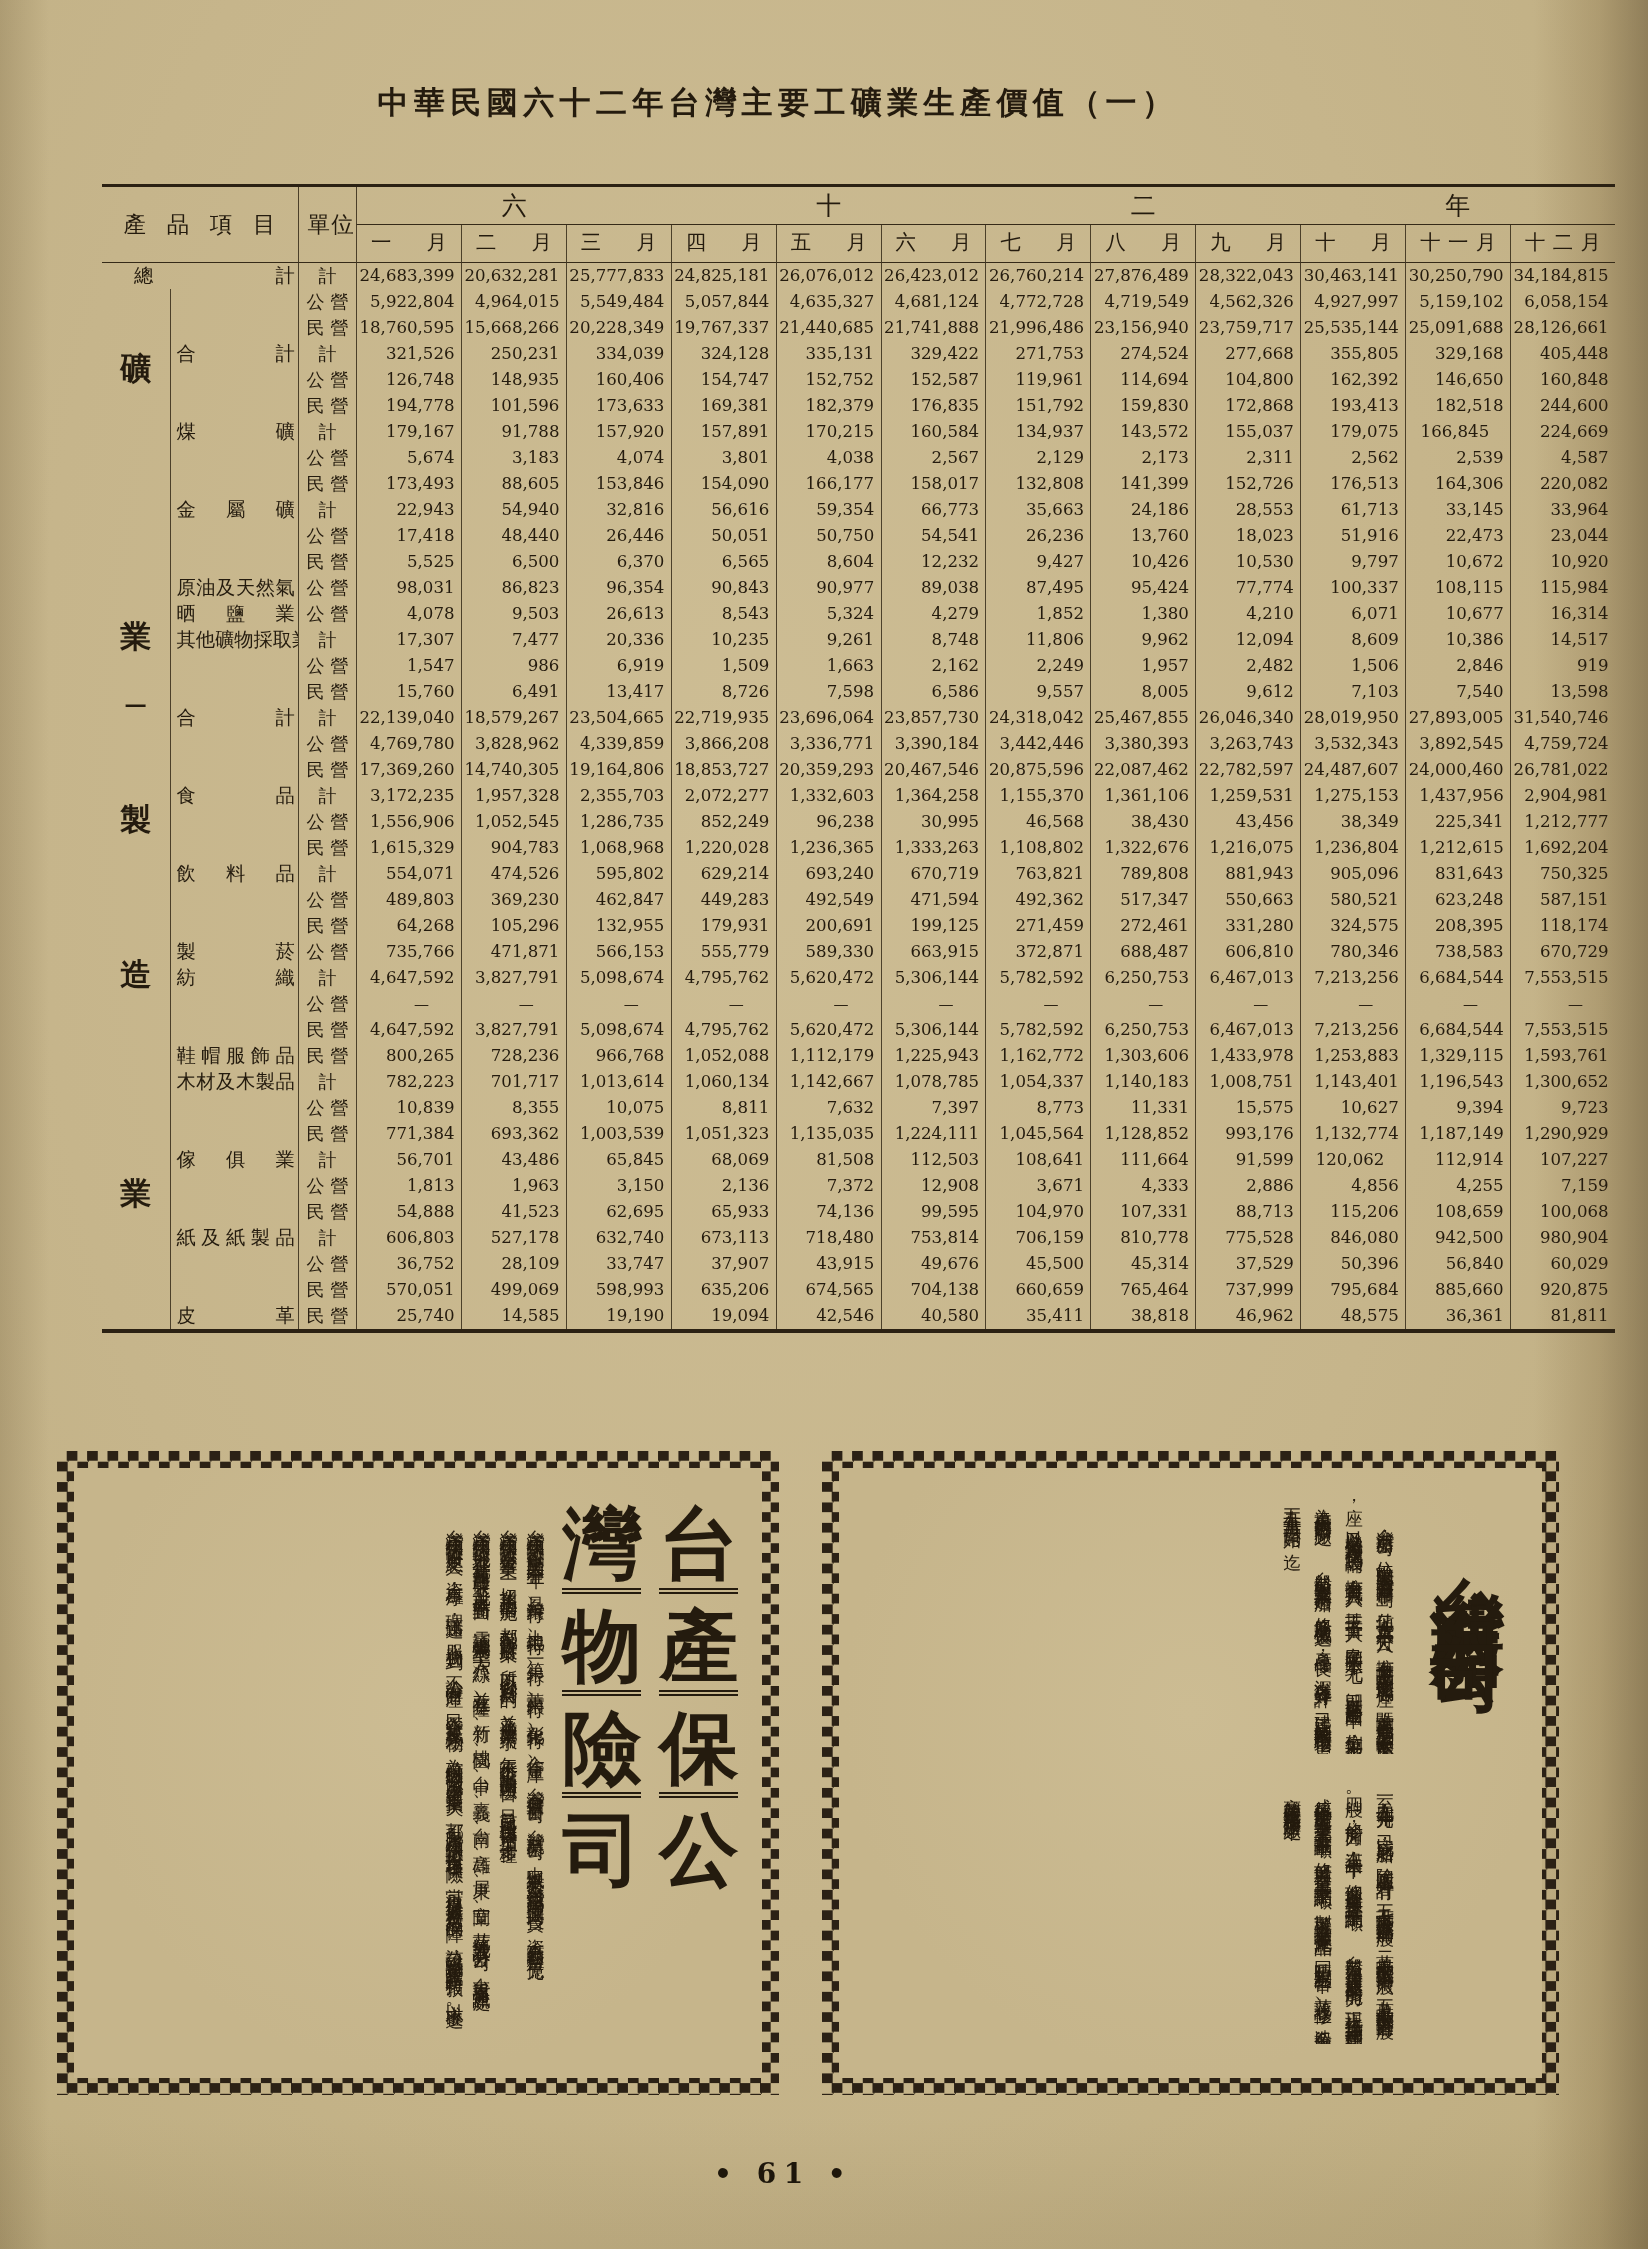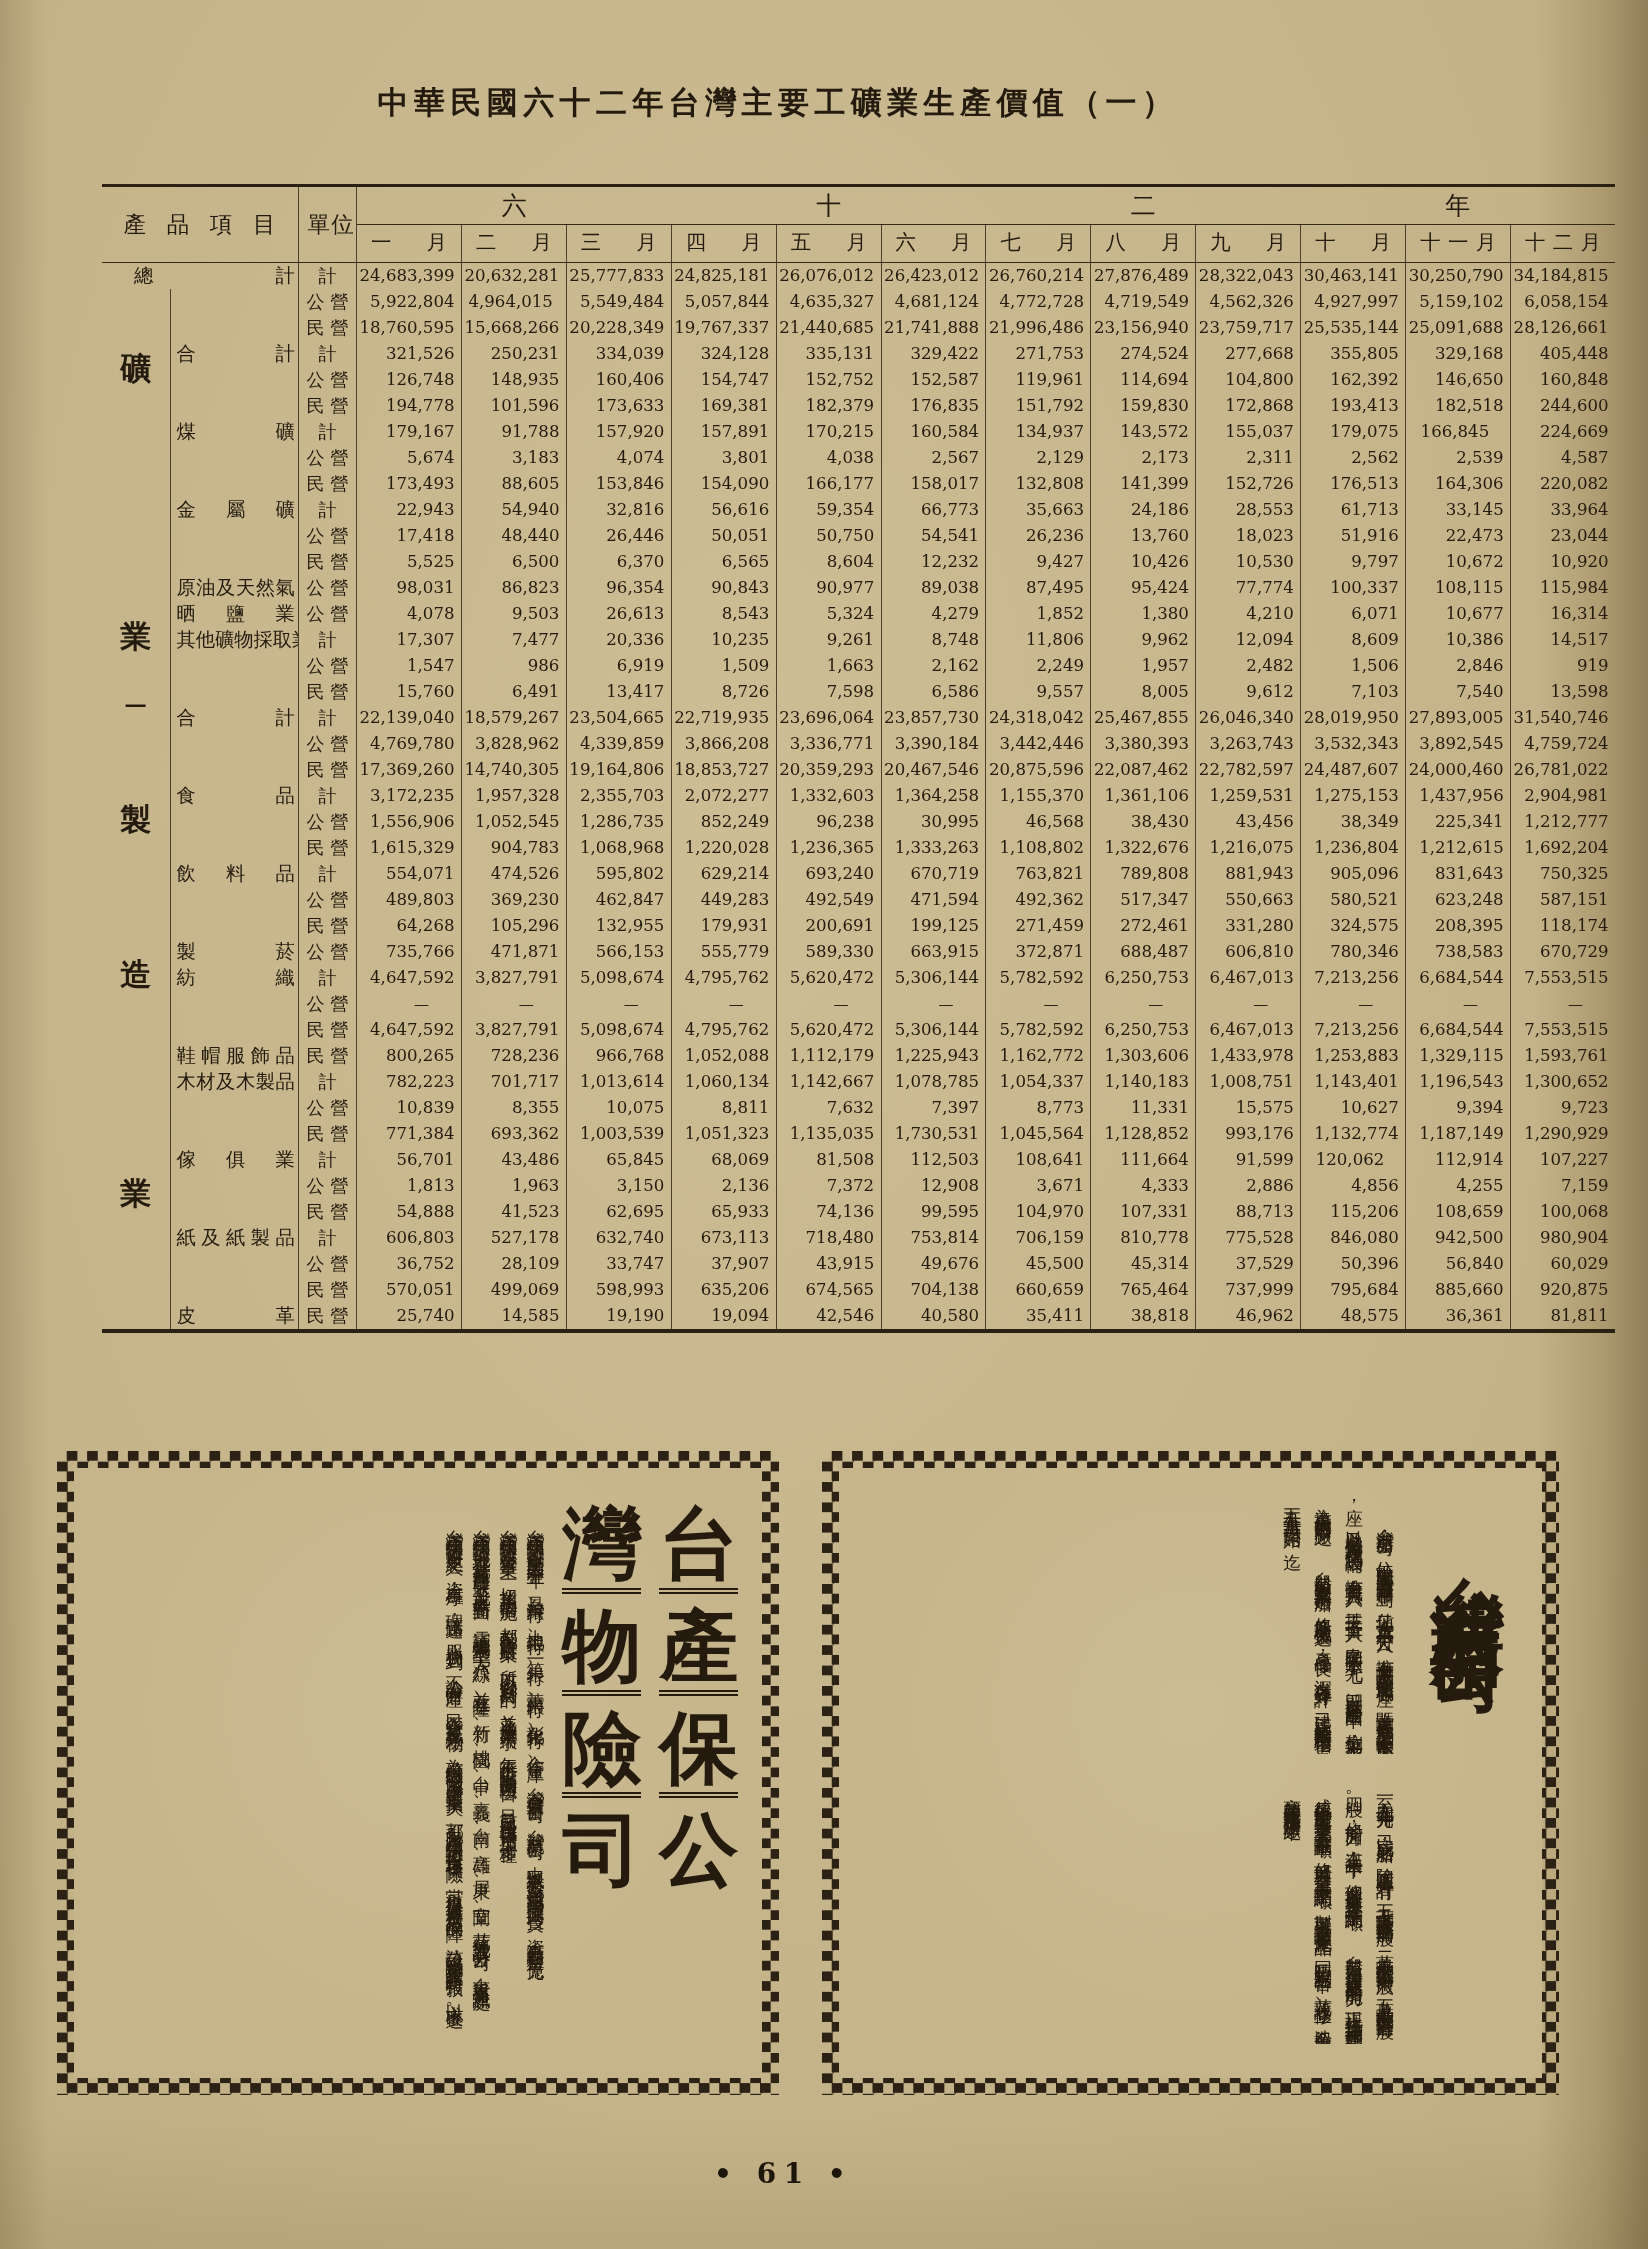--- a/index.html
+++ b/index.html
@@ -192,21 +192,21 @@
       <div class="num" style="grid-area: 3 / 10;">26,760,214</div>
       <div class="num" style="grid-area: 3 / 11;">27,876,489</div>
       <div class="num" style="grid-area: 3 / 12;">28,322,043</div>
       <div class="num" style="grid-area: 3 / 13;">30,463,141</div>
       <div class="num" style="grid-area: 3 / 14;">30,250,790</div>
       <div class="num" style="grid-area: 3 / 15;">34,184,815</div>
       <div class="cat-cell" style="grid-area: 4 / 1;"></div>
       <div class="prod-cell" style="grid-area: 4 / 2;"></div>
       <div class="unit-cell" style="grid-area: 4 / 3;">公營</div>
       <div class="num" style="grid-area: 4 / 4;">5,922,804</div>
-      <div class="num" style="grid-area: 4 / 5; text-align: center;">4,964,015</div>
+      <div class="num" style="grid-area: 4 / 5;">4,964,015</div>
       <div class="num" style="grid-area: 4 / 6;">5,549,484</div>
       <div class="num" style="grid-area: 4 / 7;">5,057,844</div>
       <div class="num" style="grid-area: 4 / 8;">4,635,327</div>
       <div class="num" style="grid-area: 4 / 9;">4,681,124</div>
       <div class="num" style="grid-area: 4 / 10;">4,772,728</div>
       <div class="num" style="grid-area: 4 / 11;">4,719,549</div>
       <div class="num" style="grid-area: 4 / 12;">4,562,326</div>
       <div class="num" style="grid-area: 4 / 13;">4,927,997</div>
       <div class="num" style="grid-area: 4 / 14;">5,159,102</div>
       <div class="num" style="grid-area: 4 / 15;">6,058,154</div>
@@ -676,21 +676,21 @@
       <div class="num" style="grid-area: 35 / 14;">9,394</div>
       <div class="num" style="grid-area: 35 / 15;">9,723</div>
       <div class="cat-cell" style="grid-area: 36 / 1;"></div>
       <div class="prod-cell" style="grid-area: 36 / 2;"></div>
       <div class="unit-cell" style="grid-area: 36 / 3;">民營</div>
       <div class="num" style="grid-area: 36 / 4;">771,384</div>
       <div class="num" style="grid-area: 36 / 5;">693,362</div>
       <div class="num" style="grid-area: 36 / 6;">1,003,539</div>
       <div class="num" style="grid-area: 36 / 7;">1,051,323</div>
       <div class="num" style="grid-area: 36 / 8;">1,135,035</div>
-      <div class="num" style="grid-area: 36 / 9;">1,730,531</div>
+      <div class="num" style="grid-area: 36 / 9;">1,224,111</div>
       <div class="num" style="grid-area: 36 / 10;">1,045,564</div>
       <div class="num" style="grid-area: 36 / 11;">1,128,852</div>
       <div class="num" style="grid-area: 36 / 12;">993,176</div>
       <div class="num" style="grid-area: 36 / 13;">1,132,774</div>
       <div class="num" style="grid-area: 36 / 14;">1,187,149</div>
       <div class="num" style="grid-area: 36 / 15;">1,290,929</div>
       <div class="cat-cell" style="grid-area: 37 / 1;"></div>
       <div class="prod-cell" style="grid-area: 37 / 2;">傢俱業</div>
       <div class="unit-cell unit-one" style="grid-area: 37 / 3;">計</div>
       <div class="num" style="grid-area: 37 / 4;">56,701</div>

